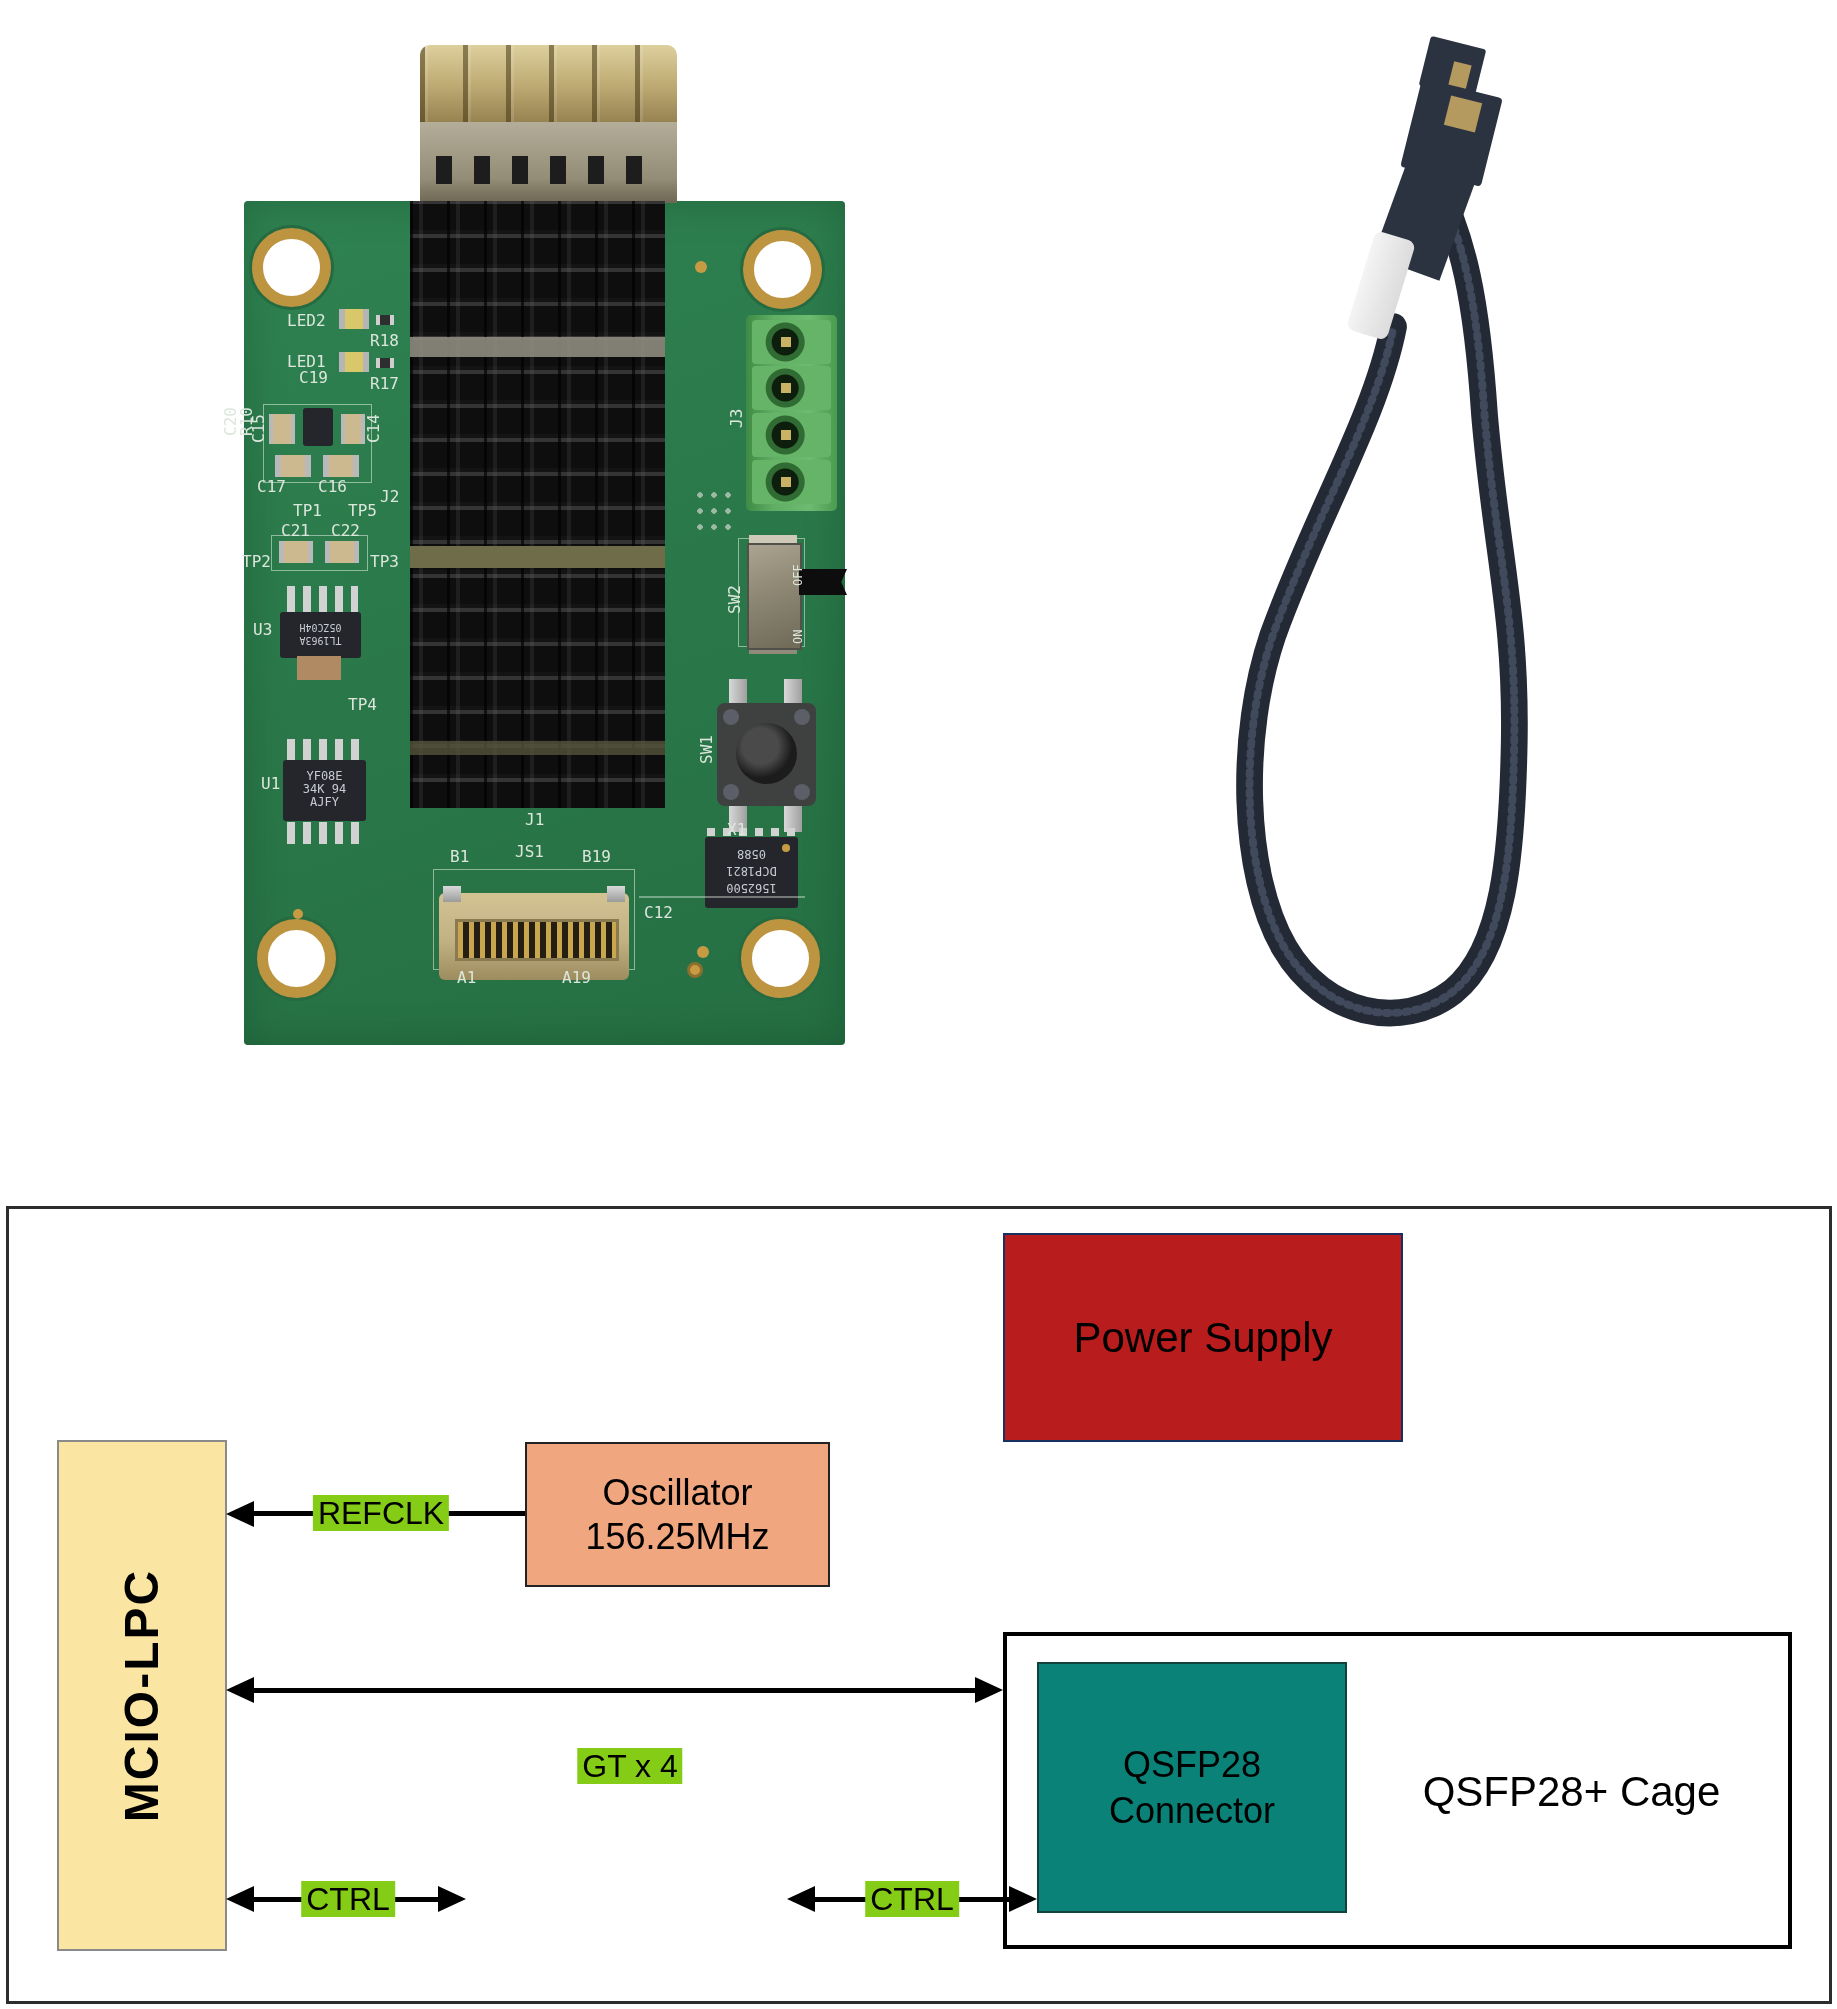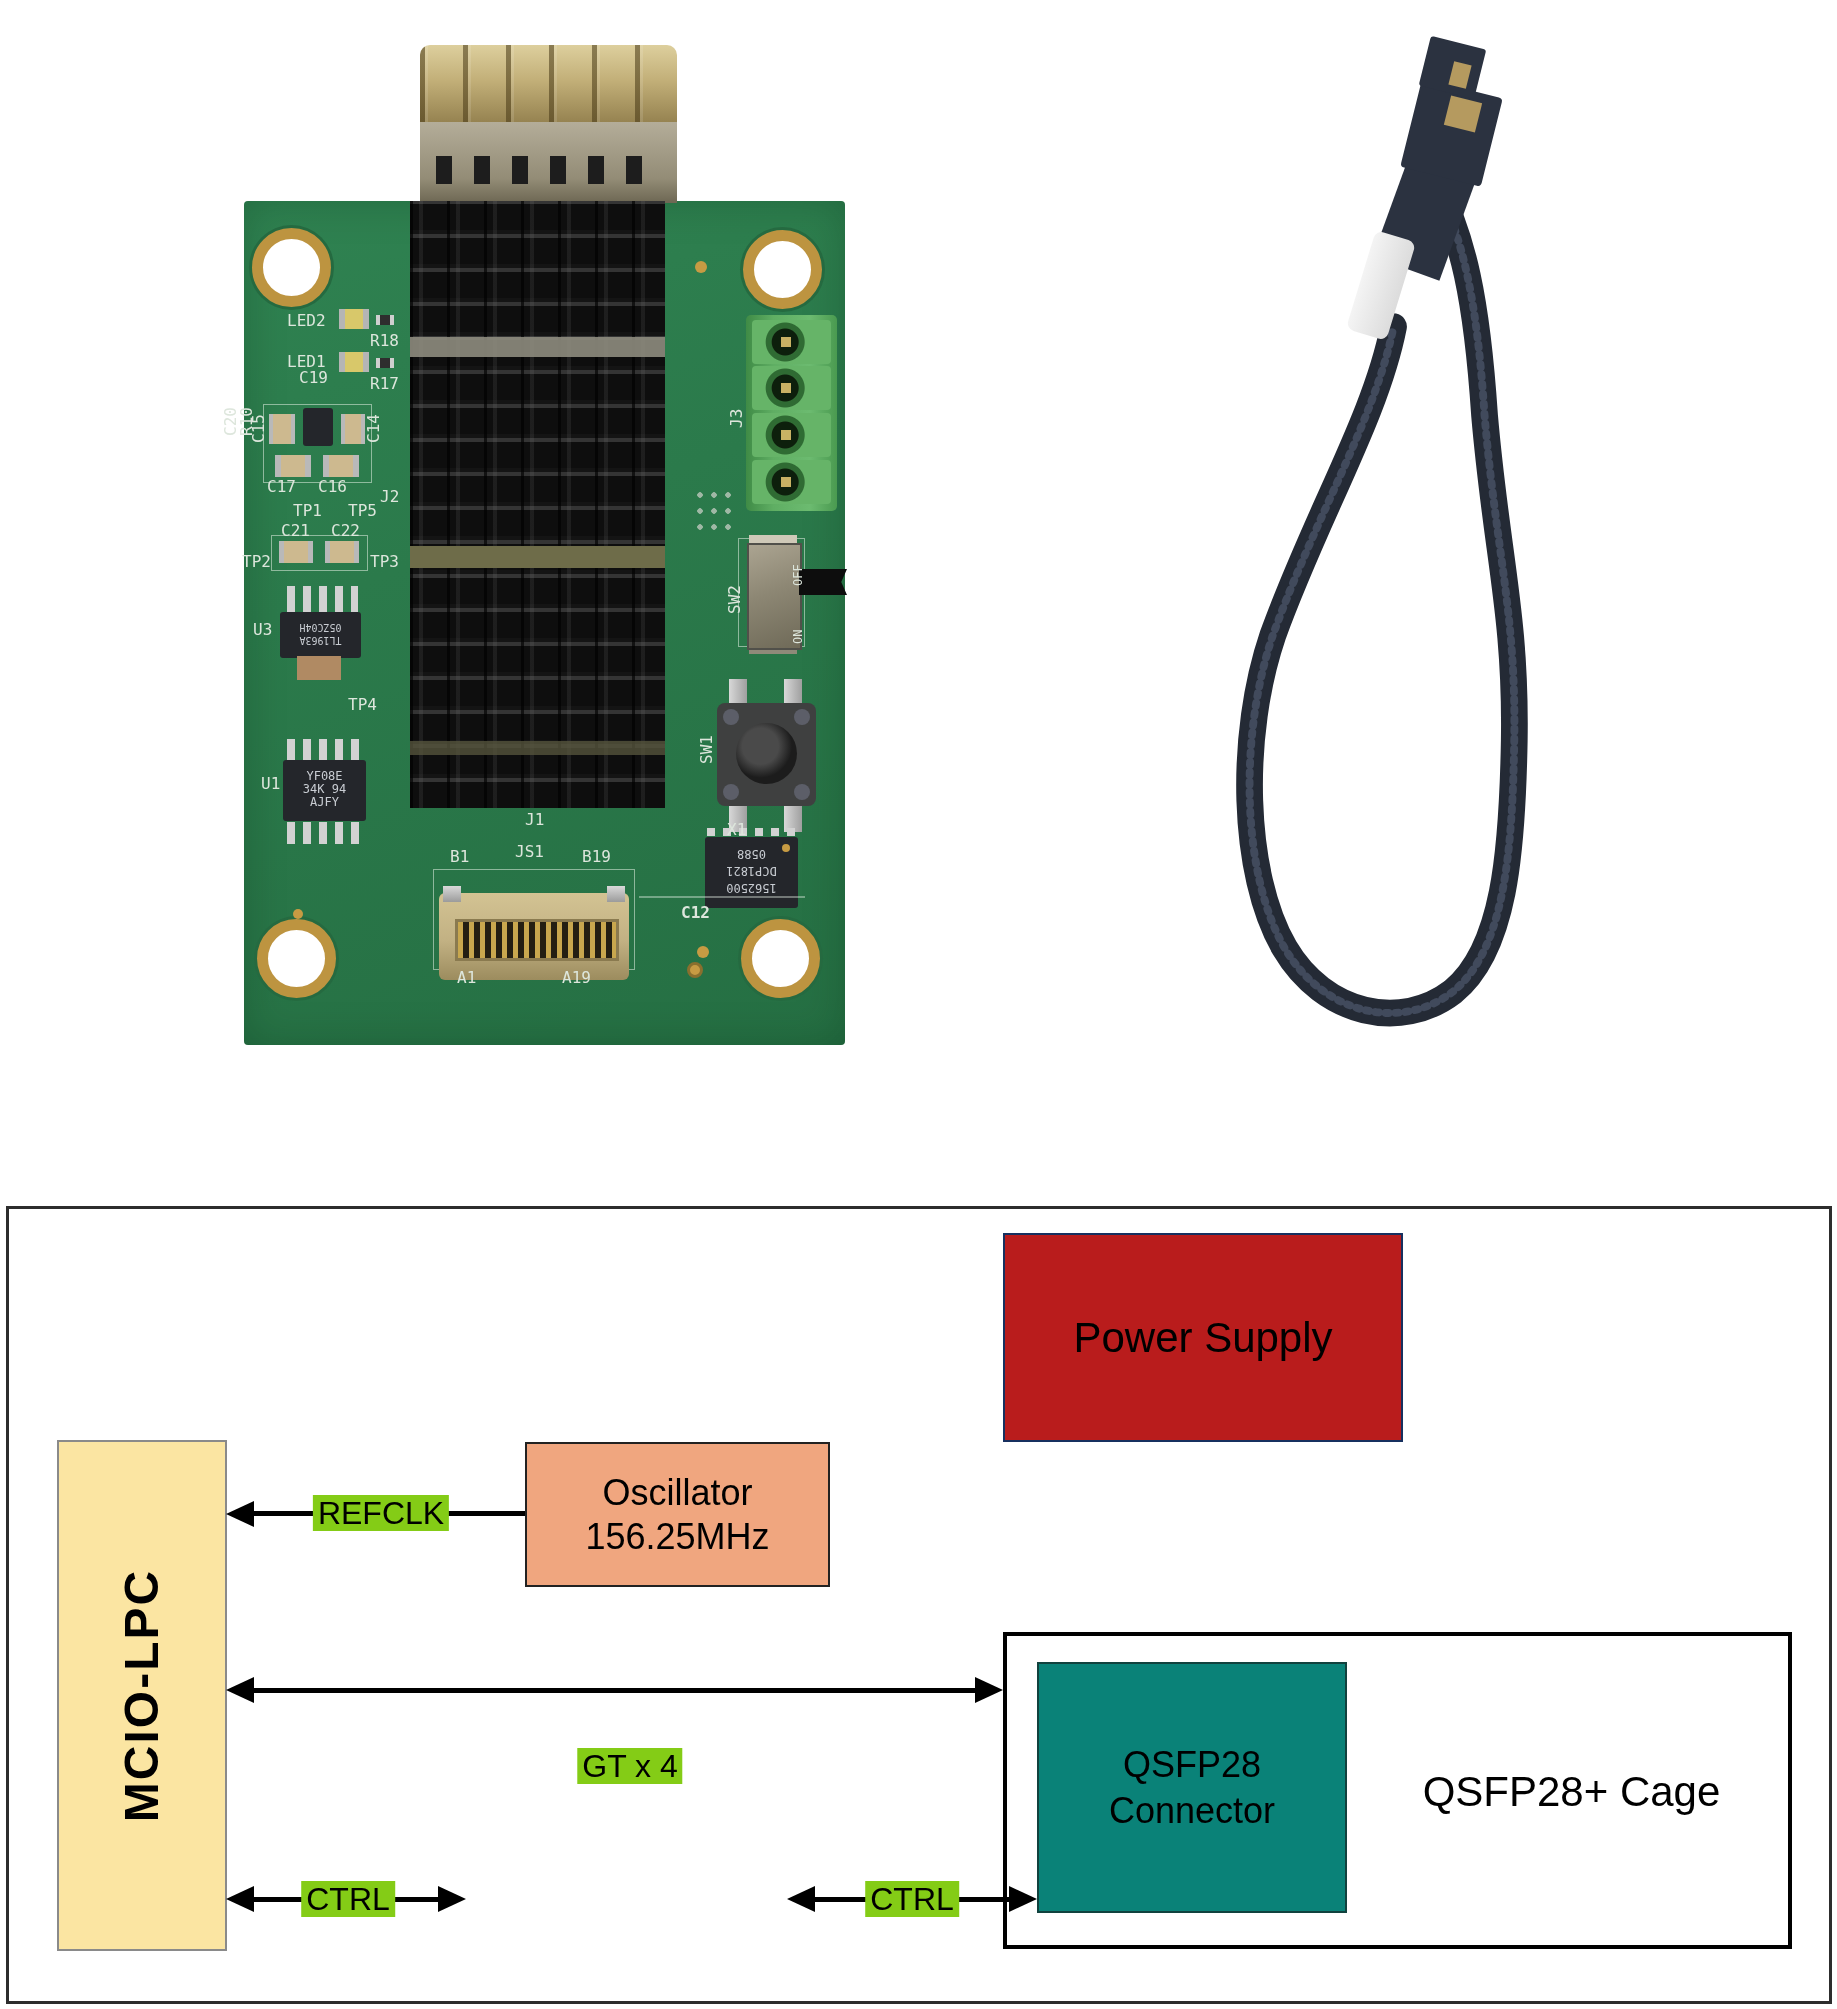--- a/index.html
+++ b/index.html
@@ -228,21 +228,21 @@
     <div>
         <span class="silk" style="left: 287px; top: 313px;">LED2</span>
         <span class="silk" style="left: 370px; top: 333px;">R18</span>
         <span class="silk" style="left: 287px; top: 354px;">LED1</span>
         <span class="silk" style="left: 299px; top: 370px;">C19</span>
         <span class="silk" style="left: 370px; top: 376px;">R17</span>
         <span class="silk v" style="left: 223px; top: 436px;">C20</span>
         <span class="silk v" style="left: 239px; top: 436px;">R10</span>
         <span class="silk v" style="left: 251px; top: 443px;">C15</span>
         <span class="silk v" style="left: 366px; top: 443px;">C14</span>
-        <span class="silk" style="left: 267px; top: 479px;">C17</span>
+        <span class="silk" style="left: 257px; top: 479px;">C17</span>
         <span class="silk" style="left: 318px; top: 479px;">C16</span>
         <span class="silk" style="left: 380px; top: 489px;">J2</span>
         <span class="silk" style="left: 293px; top: 503px;">TP1</span>
         <span class="silk" style="left: 348px; top: 503px;">TP5</span>
         <span class="silk" style="left: 281px; top: 523px;">C21</span>
         <span class="silk" style="left: 331px; top: 523px;">C22</span>
         <span class="silk" style="left: 242px; top: 554px;">TP2</span>
         <span class="silk" style="left: 370px; top: 554px;">TP3</span>
         <span class="silk" style="left: 253px; top: 622px;">U3</span>
         <span class="silk" style="left: 348px; top: 697px;">TP4</span>
@@ -252,21 +252,21 @@
         <span class="silk" style="left: 515px; top: 844px;">JS1</span>
         <span class="silk" style="left: 582px; top: 849px;">B19</span>
         <span class="silk" style="left: 457px; top: 970px;">A1</span>
         <span class="silk" style="left: 562px; top: 970px;">A19</span>
         <span class="silk v" style="left: 729px; top: 428px;">J3</span>
         <span class="silk v" style="left: 727px; top: 614px;">SW2</span>
         <span class="silk v sm" style="left: 792px; top: 586px;">OFF</span>
         <span class="silk v sm" style="left: 792px; top: 644px;">ON</span>
         <span class="silk v" style="left: 699px; top: 764px;">SW1</span>
         <span class="silk" style="left: 727px; top: 822px;">X1</span>
-        <span class="silk" style="left: 681px; top: 905px; font-weight: bold;">C12</span>
+        <span class="silk" style="left: 644px; top: 905px;">C12</span>
       </div>
   </div>
 
   <div class="abs dborder"></div>
 
   <div class="abs block b-ps" style="background:#b91c1c;">
     <span>Power Supply</span>
   </div>
 
   <div class="abs block b-mcio" style="background:#fbe5a2;">

